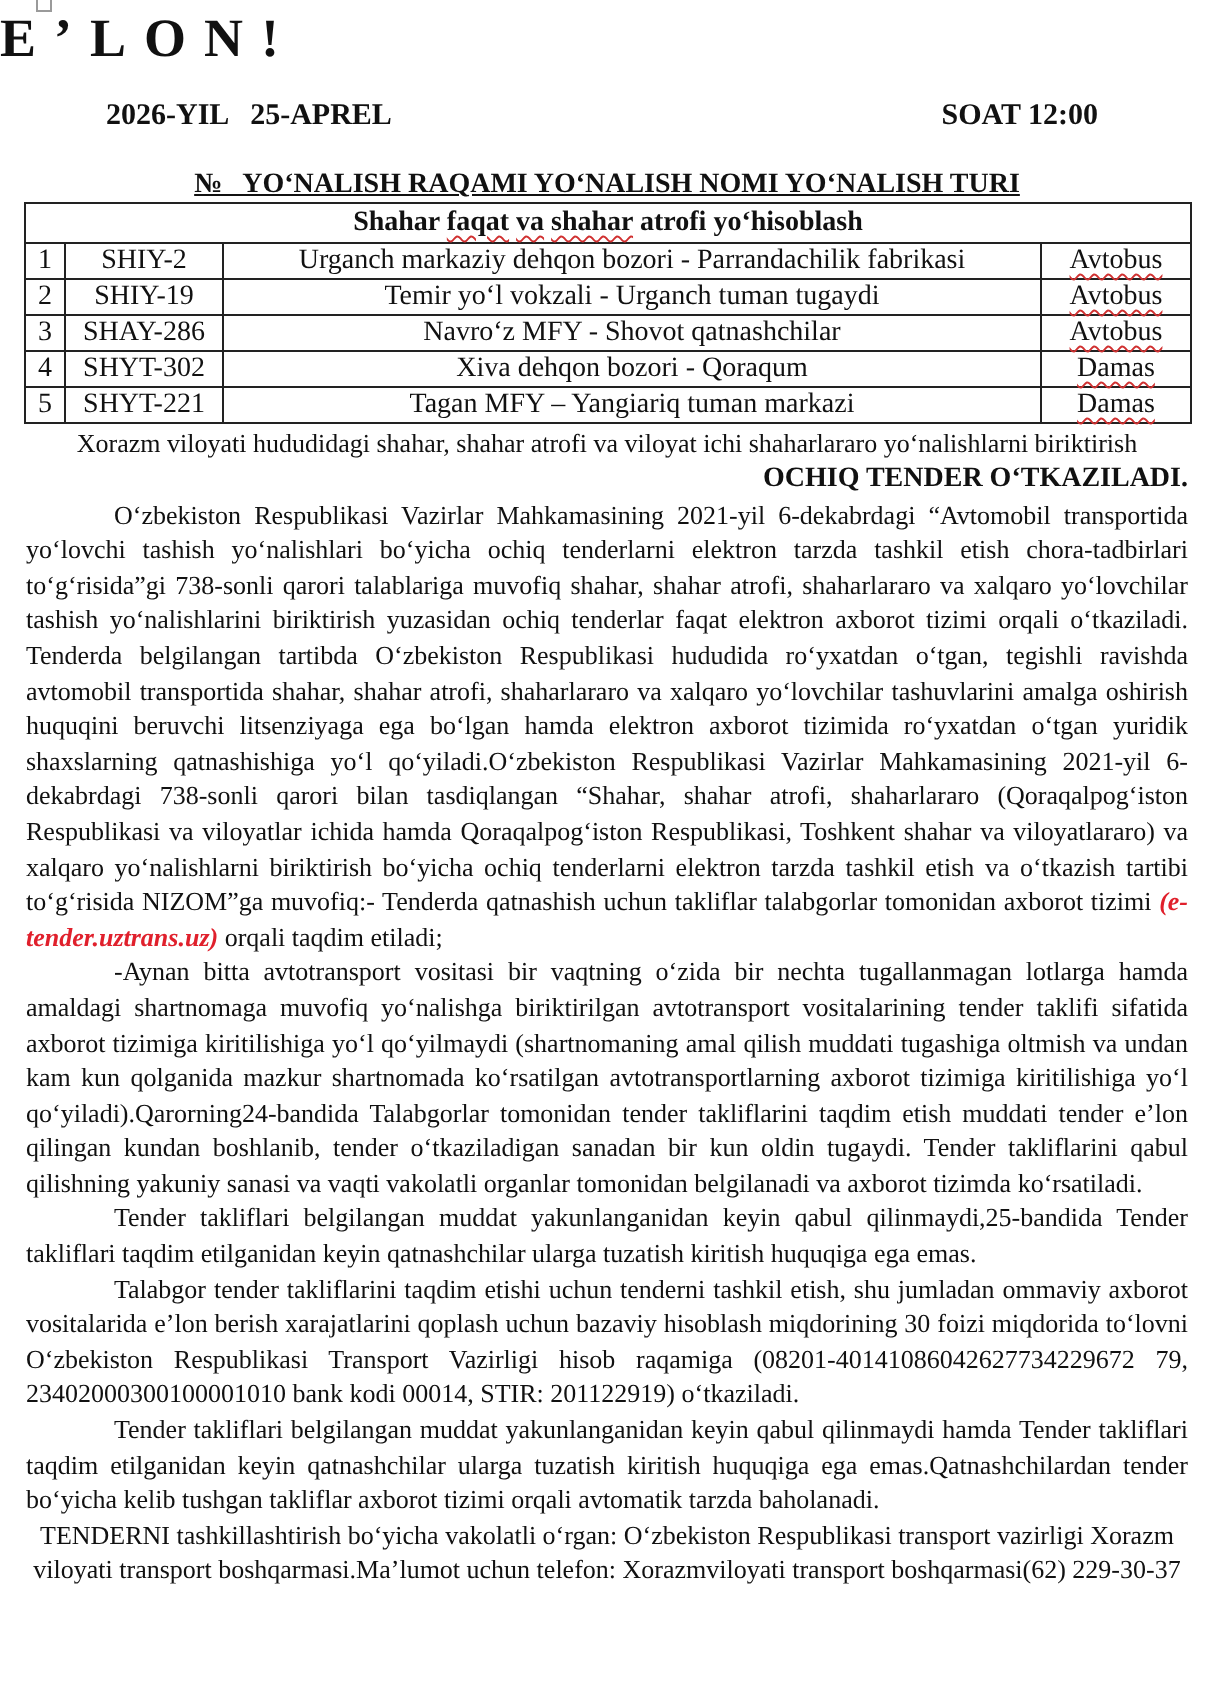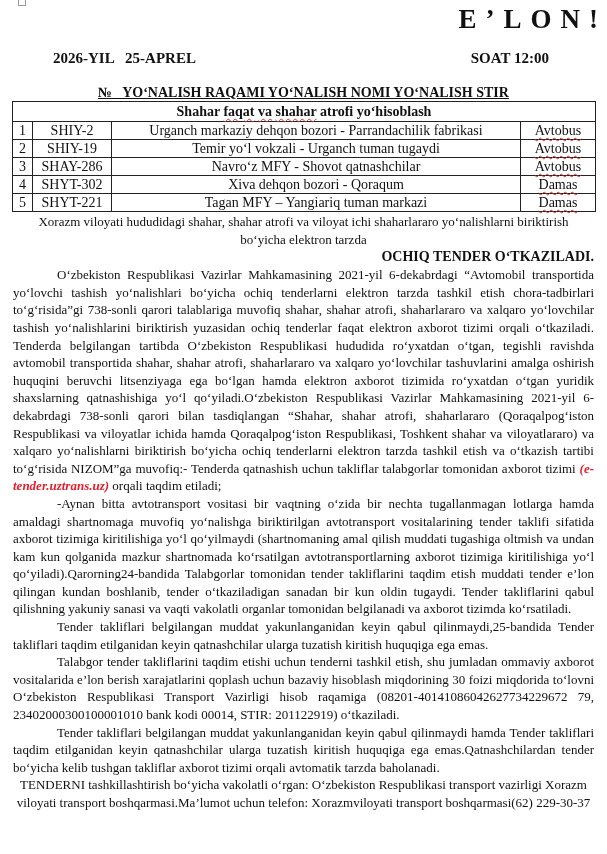--- a/index.html
+++ b/index.html
@@ -24,21 +24,21 @@
       position: absolute;
       left: 18px; top: 0px;
       width: 6px; height: 5px;
       border: 1px solid #9a9a9a;
       border-top: none;
     }
     .title {
       position: absolute;
       left: 0; width: 607px;
       top: 2px;
-      text-align: right;
+      text-align: left;
       font-weight: bold;
       font-size: 27px;
       letter-spacing: 9px;
       line-height: 34px;
     }
     .date-row {
       position: absolute;
       top: 48px;
       left: 53px;
       width: 496px;
@@ -117,21 +117,21 @@
 
   <div class="corner-mark"></div>
 
   <div class="title">E’LON!</div>
 
   <div class="date-row">
     <span class="date-left">2026-YIL   25-APREL</span>
     <span class="date-right">SOAT 12:00</span>
   </div>
 
-  <div class="cols-header">№   YO‘NALISH RAQAMI YO‘NALISH NOMI YO‘NALISH STIR</div>
+  <div class="cols-header">№   YO‘NALISH RAQAMI YO‘NALISH NOMI YO‘NALISH TURI</div>
 
   <table class="routes">
     <tbody>
         <tr>
       <td class="group" colspan="4"><span id="group-title"><span>Shahar</span> <span class="squiggle">faqat</span> <span class="squiggle">va</span> <span class="squiggle">shahar</span> <span>atrofi</span> <span>yo‘hisoblash</span></span></td>
     </tr>
     </tbody>
       <tbody id="route-rows">
         <tr>
           <td class="c-num"><span>1</span></td>
@@ -161,21 +161,20 @@
           <td class="c-num"><span>5</span></td>
           <td class="c-code"><span>SHYT-221</span></td>
           <td class="c-name"><span>Tagan MFY – Yangiariq tuman markazi</span></td>
           <td class="c-type"><span class="squiggle">Damas</span></td>
         </tr>
       </tbody>
   </table>
 
   <div class="body-text">
     <p class="center">Xorazm viloyati hududidagi shahar, shahar atrofi va viloyat ichi shaharlararo yo‘nalishlarni biriktirish</p>
-    <p class="center">bo‘yicha elektron tarzda</p>
     <p class="heading">OCHIQ TENDER O‘TKAZILADI.</p>
 
     <p class="justify indent"><span>O‘zbekiston Respublikasi Vazirlar Mahkamasining 2021-yil 6-dekabrdagi “Avtomobil transportida yo‘lovchi tashish yo‘nalishlari bo‘yicha ochiq tenderlarni elektron tarzda tashkil etish chora-tadbirlari to‘g‘risida”gi 738-sonli qarori talablariga muvofiq shahar, shahar atrofi, shaharlararo va xalqaro yo‘lovchilar tashish yo‘nalishlarini biriktirish yuzasidan ochiq tenderlar faqat elektron axborot tizimi orqali o‘tkaziladi. Tenderda belgilangan tartibda O‘zbekiston Respublikasi hududida ro‘yxatdan o‘tgan, tegishli ravishda avtomobil transportida shahar, shahar atrofi, shaharlararo va xalqaro yo‘lovchilar tashuvlarini amalga oshirish huquqini beruvchi litsenziyaga ega bo‘lgan hamda elektron axborot tizimida ro‘yxatdan o‘tgan yuridik shaxslarning qatnashishiga yo‘l qo‘yiladi.O‘zbekiston Respublikasi Vazirlar Mahkamasining 2021-yil 6-dekabrdagi 738-sonli qarori bilan tasdiqlangan “Shahar, shahar atrofi, shaharlararo (Qoraqalpog‘iston Respublikasi va viloyatlar ichida hamda Qoraqalpog‘iston Respublikasi, Toshkent shahar va viloyatlararo) va xalqaro yo‘nalishlarni biriktirish bo‘yicha ochiq tenderlarni elektron tarzda tashkil etish va o‘tkazish tartibi to‘g‘risida NIZOM”ga muvofiq:- Tenderda qatnashish uchun takliflar talabgorlar tomonidan axborot tizimi </span><span class="link">(e-tender.uztrans.uz)</span><span> orqali taqdim etiladi;</span></p>
 
     <p class="justify indent">-Aynan bitta avtotransport vositasi bir vaqtning o‘zida bir nechta tugallanmagan lotlarga hamda amaldagi shartnomaga muvofiq yo‘nalishga biriktirilgan avtotransport vositalarining tender taklifi sifatida axborot tizimiga kiritilishiga yo‘l qo‘yilmaydi (shartnomaning amal qilish muddati tugashiga oltmish va undan kam kun qolganida mazkur shartnomada ko‘rsatilgan avtotransportlarning axborot tizimiga kiritilishiga yo‘l qo‘yiladi).Qarorning24-bandida Talabgorlar tomonidan tender takliflarini taqdim etish muddati tender e’lon qilingan kundan boshlanib, tender o‘tkaziladigan sanadan bir kun oldin tugaydi. Tender takliflarini qabul qilishning yakuniy sanasi va vaqti vakolatli organlar tomonidan belgilanadi va axborot tizimda ko‘rsatiladi.</p>
 
     <p class="justify indent">Tender takliflari belgilangan muddat yakunlanganidan keyin qabul qilinmaydi,25-bandida Tender takliflari taqdim etilganidan keyin qatnashchilar ularga tuzatish kiritish huquqiga ega emas.</p>
 
     <p class="justify indent"><span>Talabgor tender takliflarini taqdim etishi uchun tenderni tashkil etish, shu jumladan ommaviy axborot vositalarida e’lon berish xarajatlarini qoplash uchun </span><span class="bold">bazaviy hisoblash miqdorining 30 foizi miqdorida to‘lovni O‘zbekiston Respublikasi Transport Vazirligi hisob raqamiga (08201-40141086042627734229672 79, 23402000300100001010 bank kodi 00014, STIR: 201122919)</span><span> o‘tkaziladi.</span></p>
 

